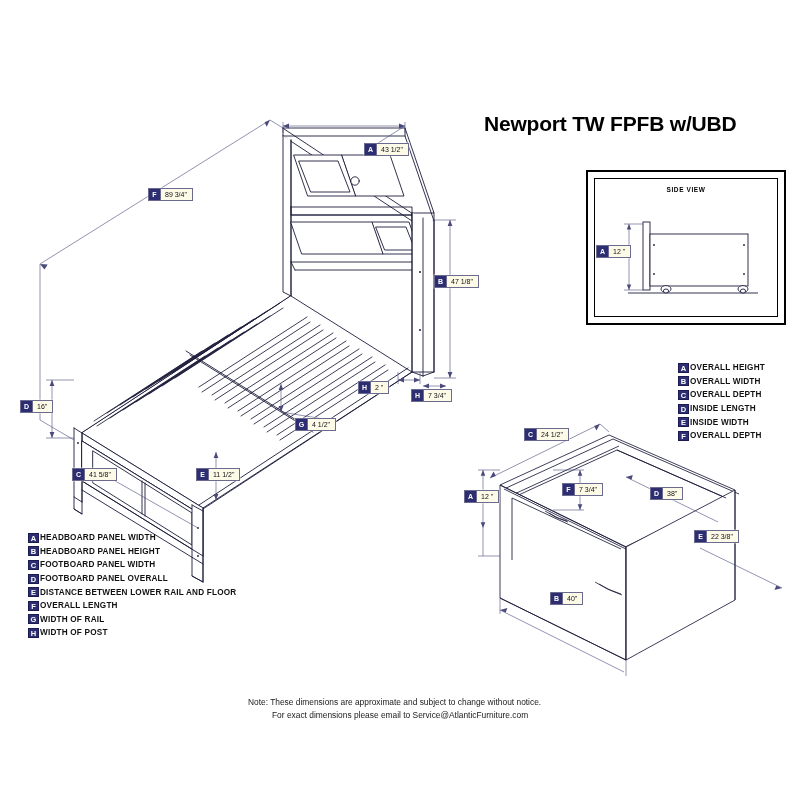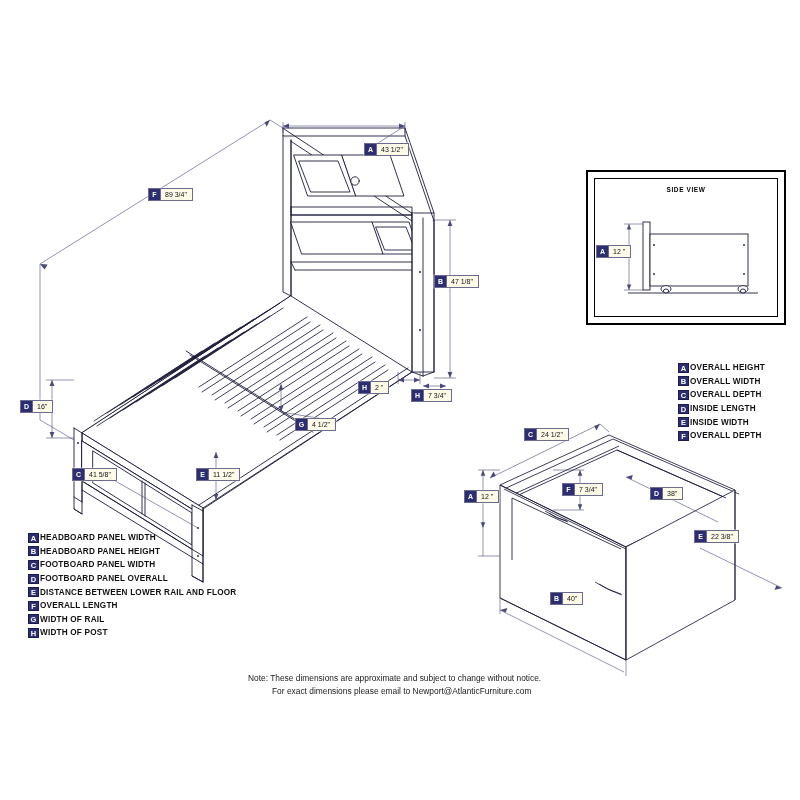--- a/index.html
+++ b/index.html
@@ -127,34 +127,35 @@
     width: 100%;
     text-align: center;
     font-size: 6.5px;
     font-weight: bold;
     letter-spacing: 0.6px;
   }
   
   #note {
     position: absolute;
     left: 248px;
-    top: 672px;
+    top: 696px;
     width: 420px;
     font-size: 8.4px;
     line-height: 13px;
     color: #1a1a1a;
     font-family: "Liberation Sans", sans-serif;
   }
   #note .ln2 { padding-left: 24px; }
 </style>
 </head>
 <body>
 
 <div id="sheet">
 
+  <div id="title">Newport TW FPFB w/UBD</div>
 
   <svg class="draw" width="800" height="800">
     <g fill="none" stroke="#1b1b3a" stroke-width="0.9" stroke-linejoin="round" stroke-linecap="round">
 
       <polygon points="283,128 405,128 434,213 412,213" fill="#ffffff"></polygon>
       <polyline points="283,128 283,136 412,221 412,213"></polyline>
       <line x1="283" y1="136" x2="405" y2="136"></line>
       <polyline points="405,128 405,136 434,221 434,213"></polyline>
       <line x1="412" y1="221" x2="434" y2="221"></line>
 
@@ -557,16 +558,16 @@
       <span class="legend-label">INSIDE WIDTH</span>
     </div>
     <div class="legend-row">
       <span class="legend-key">F</span>
       <span class="legend-label">OVERALL DEPTH</span>
     </div>
   </div>
 
   <div id="note">
     <div class="ln1">Note:  These dimensions are approximate and subject to change without notice.</div>
-    <div class="ln2">For exact dimensions please email to Newport@AtlanticFurniture.com</div>
+    <div class="ln2">For exact dimensions please email to Service@AtlanticFurniture.com</div>
   </div>
 
 </div>
 
 </body></html>

